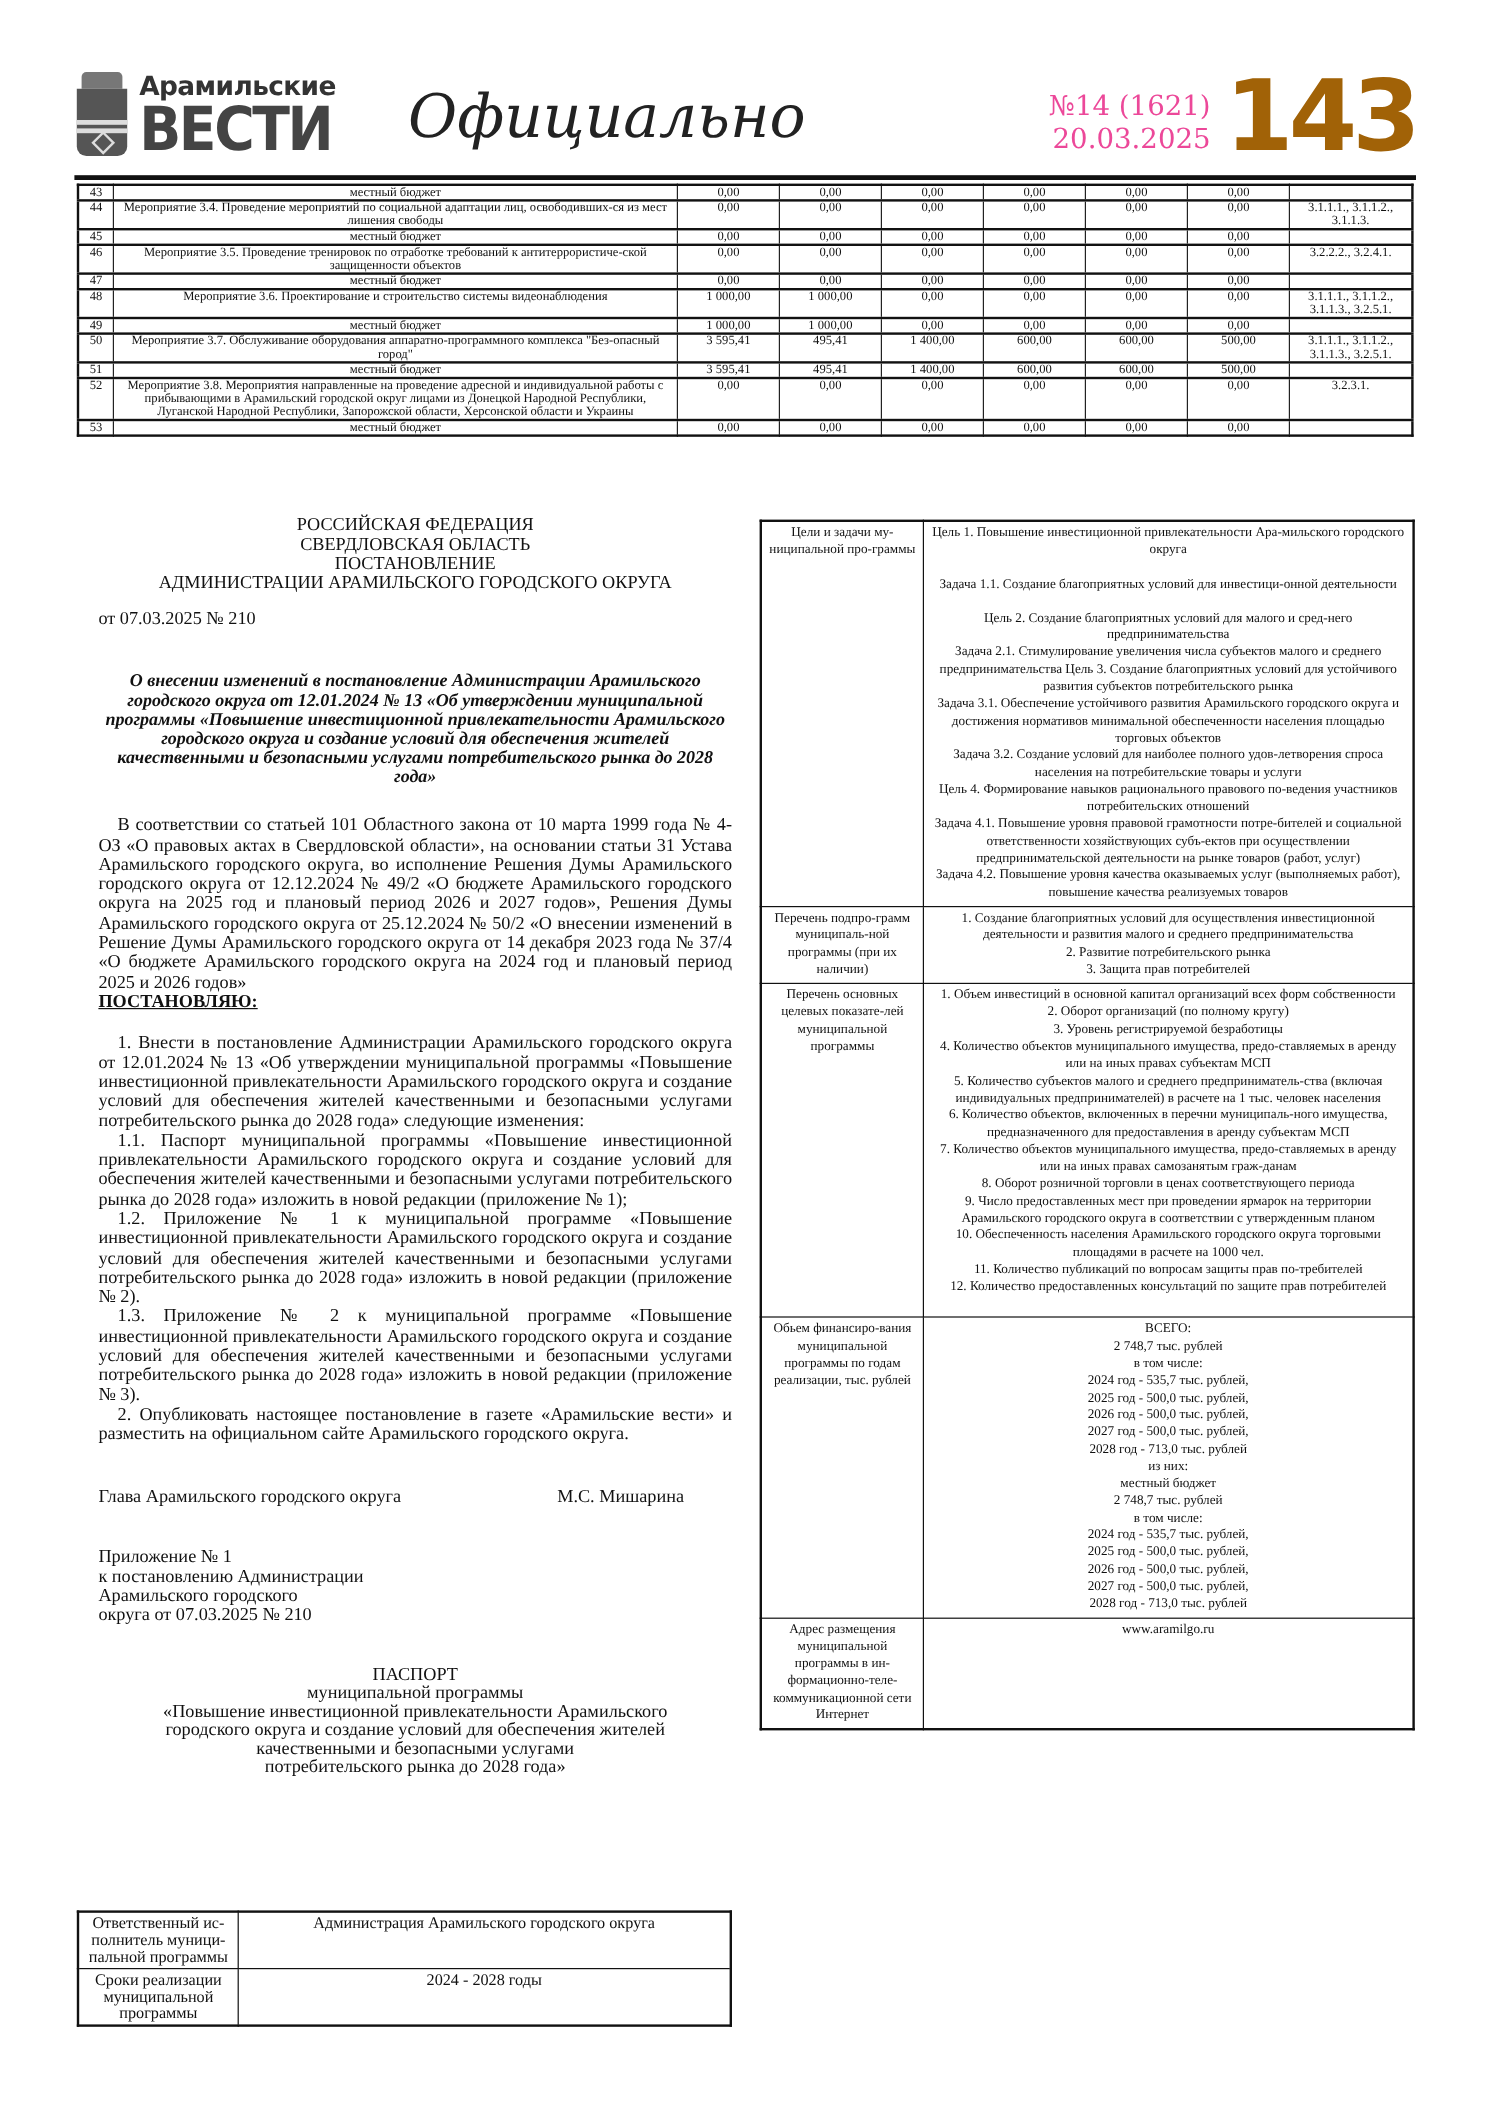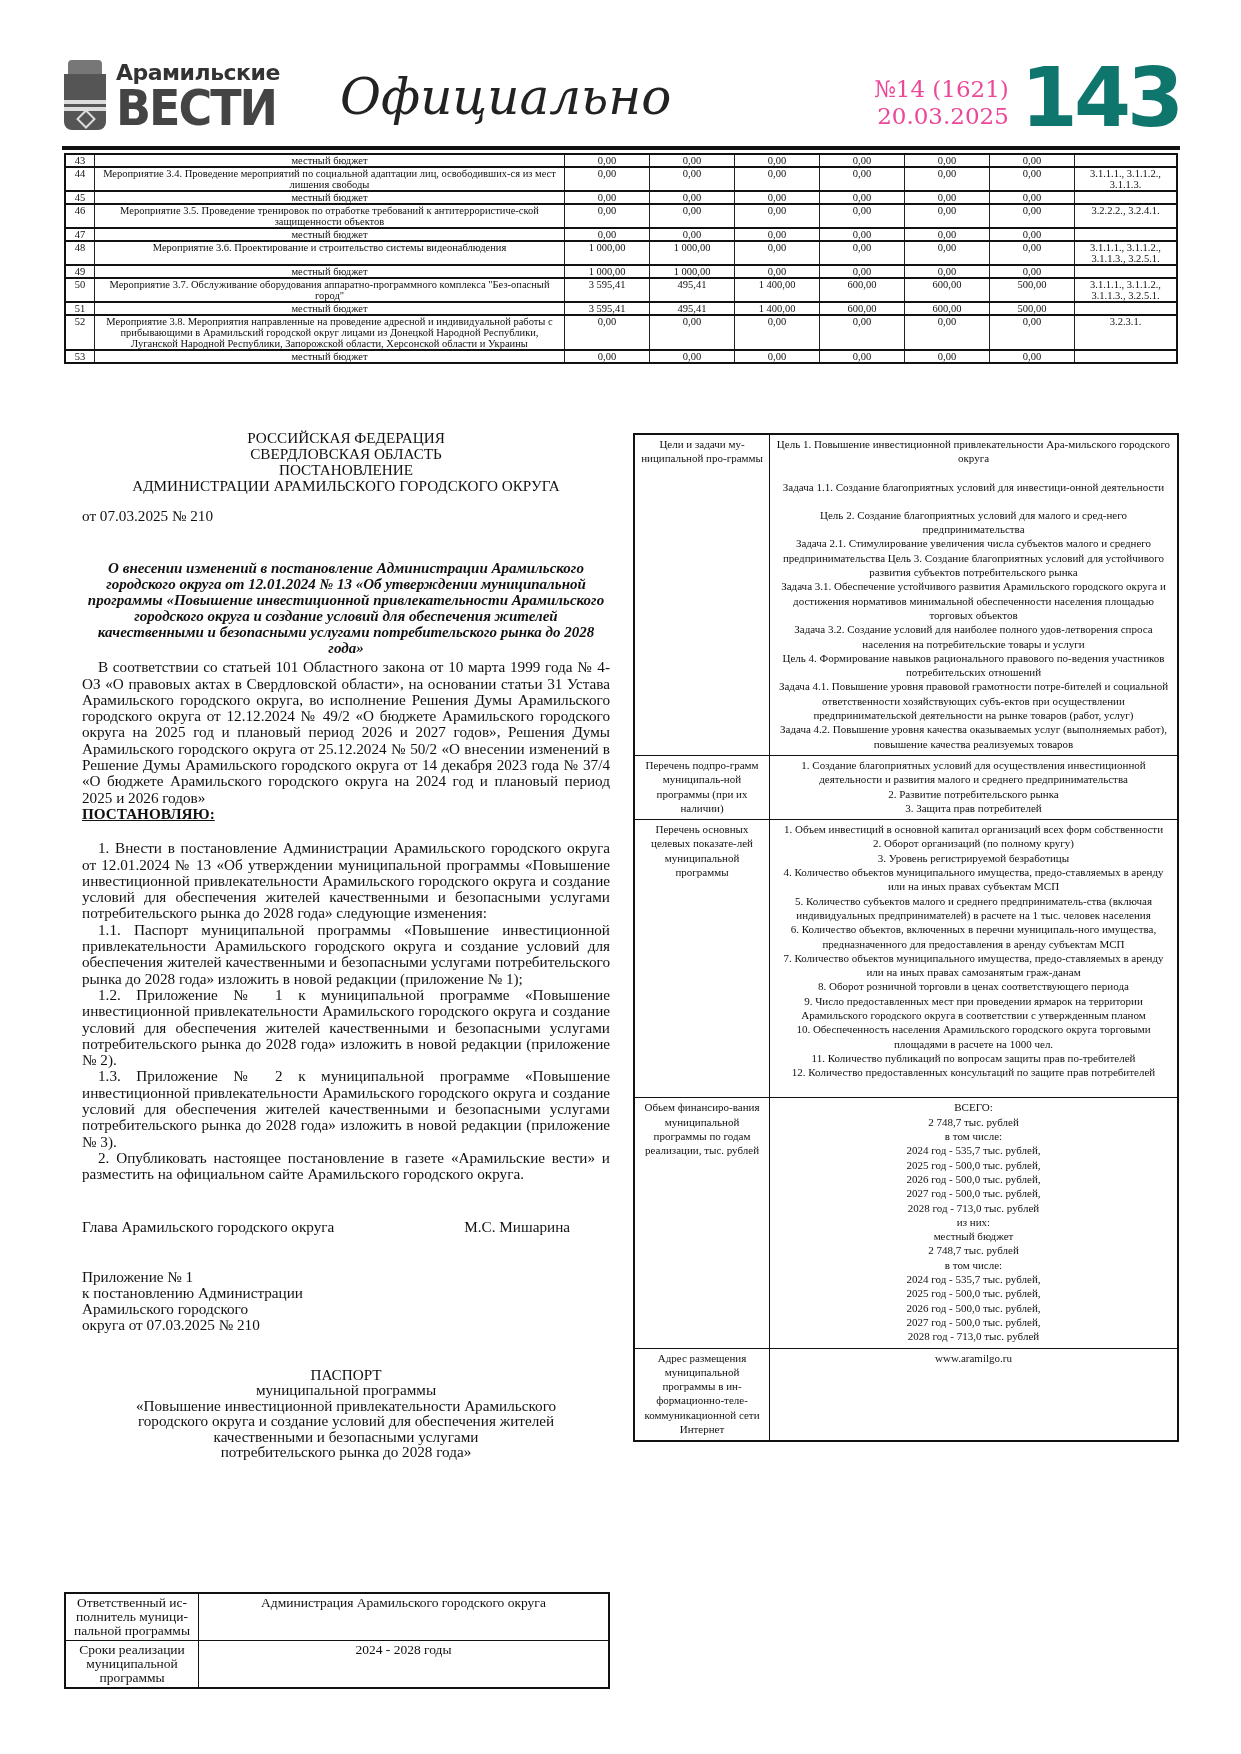--- a/index.html
+++ b/index.html
@@ -15,41 +15,41 @@
   .crest .shield { position: absolute; left: 2px; top: 14px; width: 42px; height: 56px; background: #555;
                    border-radius: 0 0 8px 8px; }
   .crest .wave { position: absolute; left: 2px; width: 42px; height: 4px; background: #ddd; }
   .crest .diamond { position: absolute; left: 17px; top: 52px; width: 10px; height: 10px; border: 2px solid #ddd;
                     transform: rotate(45deg); }
   .logo-text { margin-left: 8px; line-height: 1; }
   .logo-small { font-family: "DejaVu Sans", sans-serif; font-size: 22px; font-weight: bold; color: #333; letter-spacing: -0.5px; }
   .logo-big { font-family: "DejaVu Sans", sans-serif; font-size: 46px; font-weight: bold; color: #444; letter-spacing: -2px; margin-top: -2px; transform: scaleY(1.1); transform-origin: top; }
   .section-title { position: absolute; left: 278px; top: 12px; font-family: "DejaVu Serif", serif; font-style: italic; font-size: 50px; color: #222; }
   .issue { position: absolute; left: 812px; top: 20px; text-align: right; font-family: "DejaVu Serif", serif; font-size: 23px; line-height: 27px; color: #ec4899; }
-  .pagenum { position: absolute; right: 0; top: -6px; font-family: "DejaVu Sans", sans-serif; font-weight: bold; font-size: 82px; letter-spacing: -4px; color: #0f766e; }
+  .pagenum { position: absolute; right: 0; top: -6px; font-family: "DejaVu Sans", sans-serif; font-weight: bold; font-size: 82px; letter-spacing: -4px; color: #a16207; }
   .rule { position: absolute; left: 62px; top: 146px; width: 1118px; height: 4px; background: #111; }
 
   
   table { border-collapse: collapse; }
   .top-table { position: absolute; left: 64px; top: 153px; width: 1114px; font-size: 10.5px; line-height: 11px; }
   .top-table td { border: 1px solid #222; padding: 0 3px; vertical-align: top; text-align: center; }
   .top-table td.n { width: 22px; }
   .top-table td.desc { width: 463px; }
   .top-table td.num { width: 78px; }
   .top-table tr.sep td { border-top: 2px solid #111; }
   .top-table { border: 2px solid #111; }
 
   
   .left { position: absolute; left: 82px; top: 430px; width: 528px; font-size: 15.2px; line-height: 16.3px; }
   .hdr { text-align: center; line-height: 16px; }
   .hdr b { font-weight: normal; }
   .decree-no { margin-top: 14px; }
   .subject { margin-top: 36px; text-align: center; font-style: italic; font-weight: bold; font-size: 15px; line-height: 16px; }
   .just { text-align: justify; text-indent: 16px; }
-  .p-first { margin-top: 3px; }
+  .p-first { margin-top: 24px; }
   .resolve { font-weight: bold; padding-left: 0; text-decoration: underline; }
   .items { margin-top: 18px; }
   .sign { margin-top: 36px; display: flex; justify-content: space-between; padding-right: 40px; padding-left: 0; }
   .appx { margin-top: 34px; text-align: left; line-height: 16px; }
   .passport { margin-top: 34px; text-align: center; line-height: 15.5px; }
   .left-table { position: absolute; left: 64px; top: 1592px; width: 546px; font-size: 13.5px; line-height: 14px; border: 2px solid #111; }
   .left-table td { border: 1.5px solid #111; padding: 2px 4px; vertical-align: top; text-align: center; }
   .left-table td.k { width: 124px; height: 42px; }
 
   

